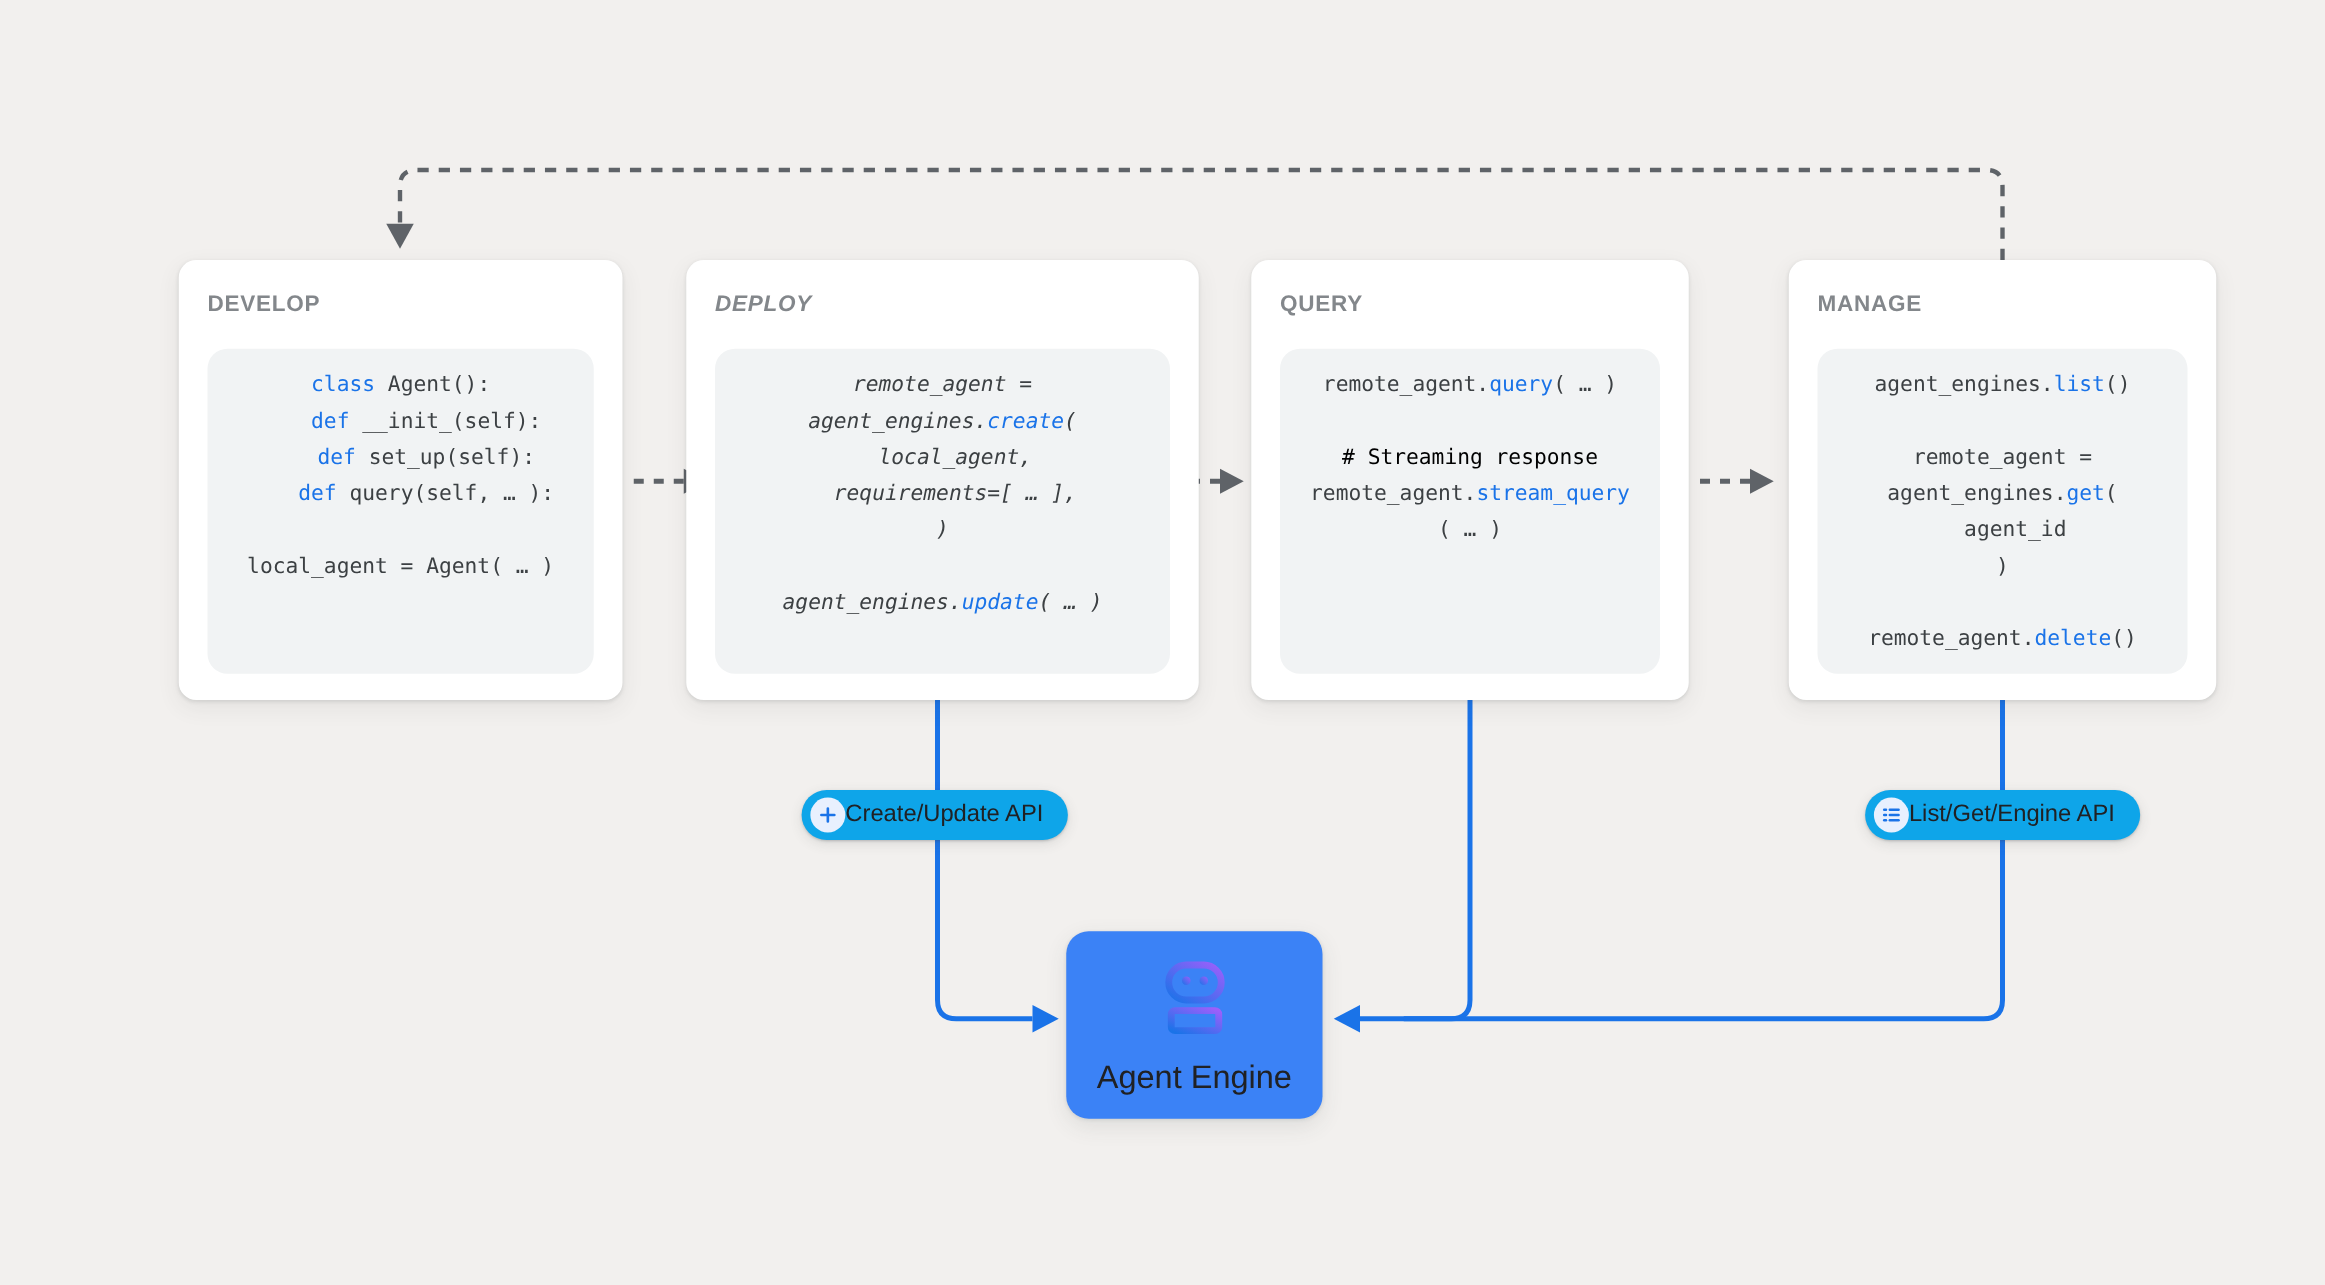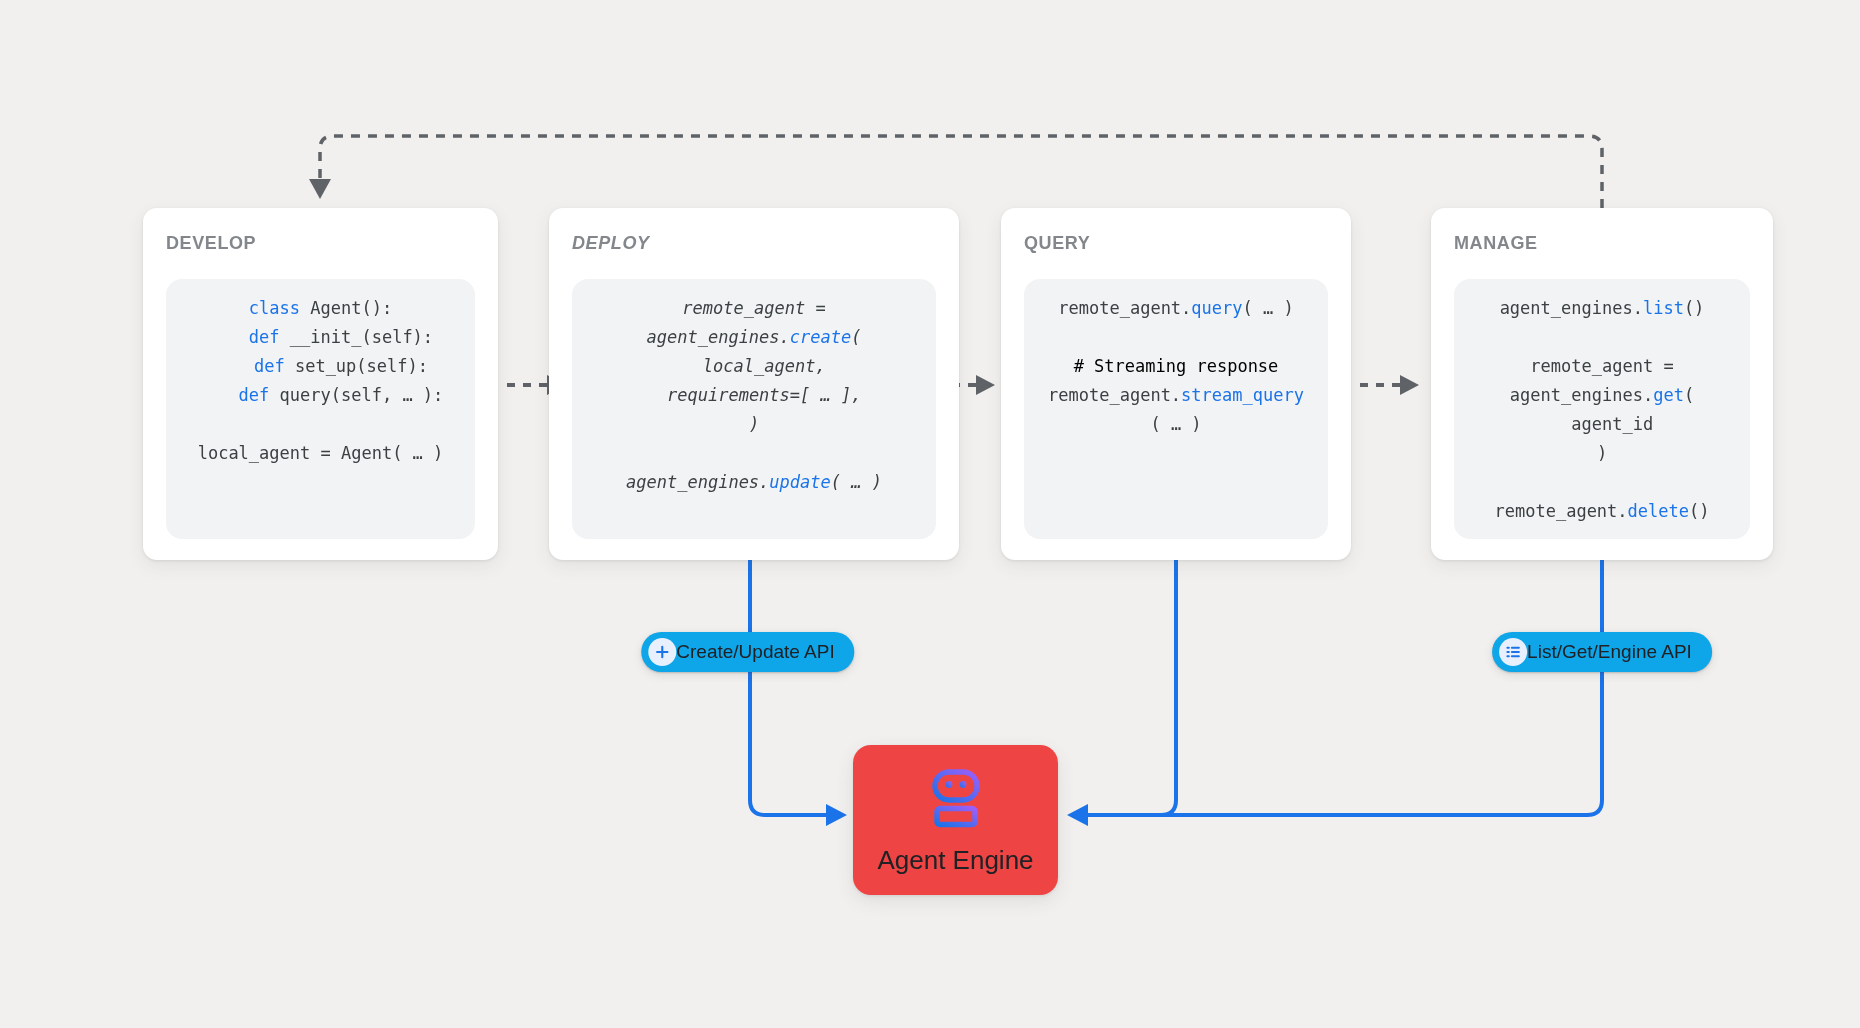--- a/index.html
+++ b/index.html
@@ -30,21 +30,21 @@
         gap:0;background:#0ea5e9;border-radius:999px;padding:6px 20px 6px 7px;
         box-shadow:0 1px 2px rgba(60,64,67,.25),0 3px 10px rgba(60,64,67,.12);
         z-index:3;font-size:19px;font-weight:500;color:#202124;white-space:nowrap;}
   #pill-create{left:720px;}
   #pill-unary{left:1148px;}
   #pill-list{left:1574px;}
   .pill-icon{width:28px;height:28px;border-radius:50%;background:#e8f0fe;display:flex;
              align-items:center;justify-content:center;flex:0 0 28px;}
 
   
-  .engine{position:absolute;left:825px;top:745px;width:205px;height:150px;background:#ef4444;
+  .engine{position:absolute;left:825px;top:745px;width:205px;height:150px;background:#3b82f6;
           border-radius:18px;box-shadow:0 1px 3px rgba(60,64,67,.12),0 6px 18px rgba(60,64,67,.10);
           z-index:2;display:flex;flex-direction:column;align-items:center;justify-content:center;
           gap:12px;}
   .engine-label{font-size:26px;line-height:26px;color:#202124;font-weight:500;}
 </style>
 </head>
 <body>
 
 <div class="canvas">
 

